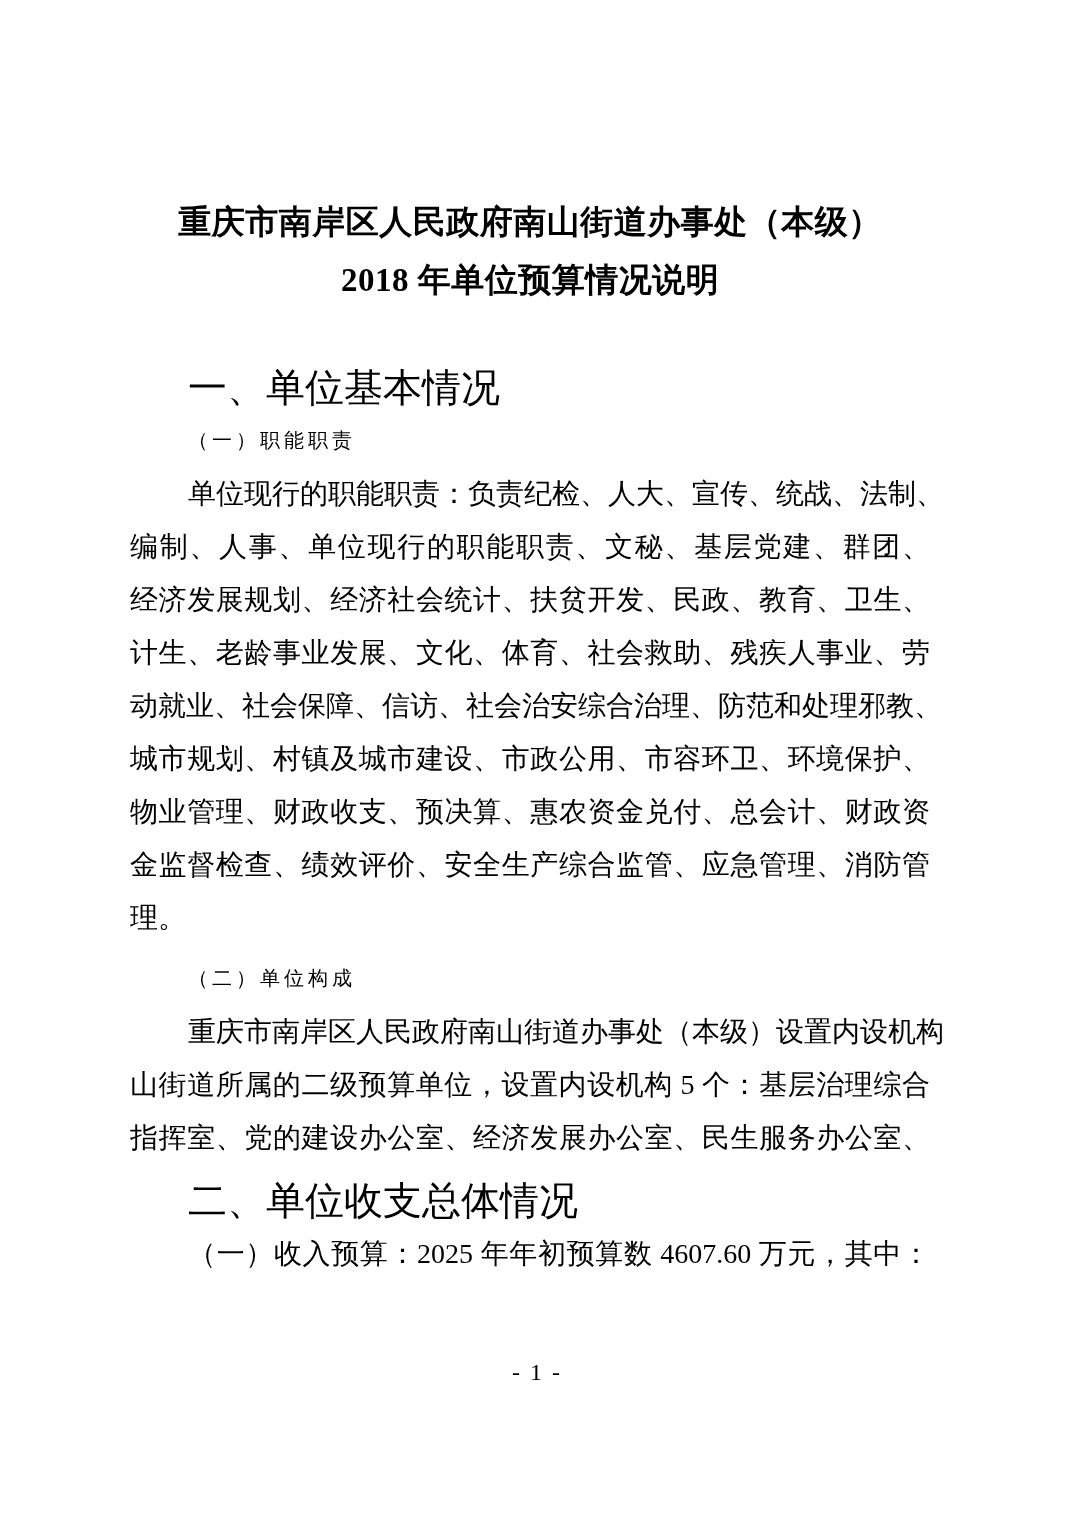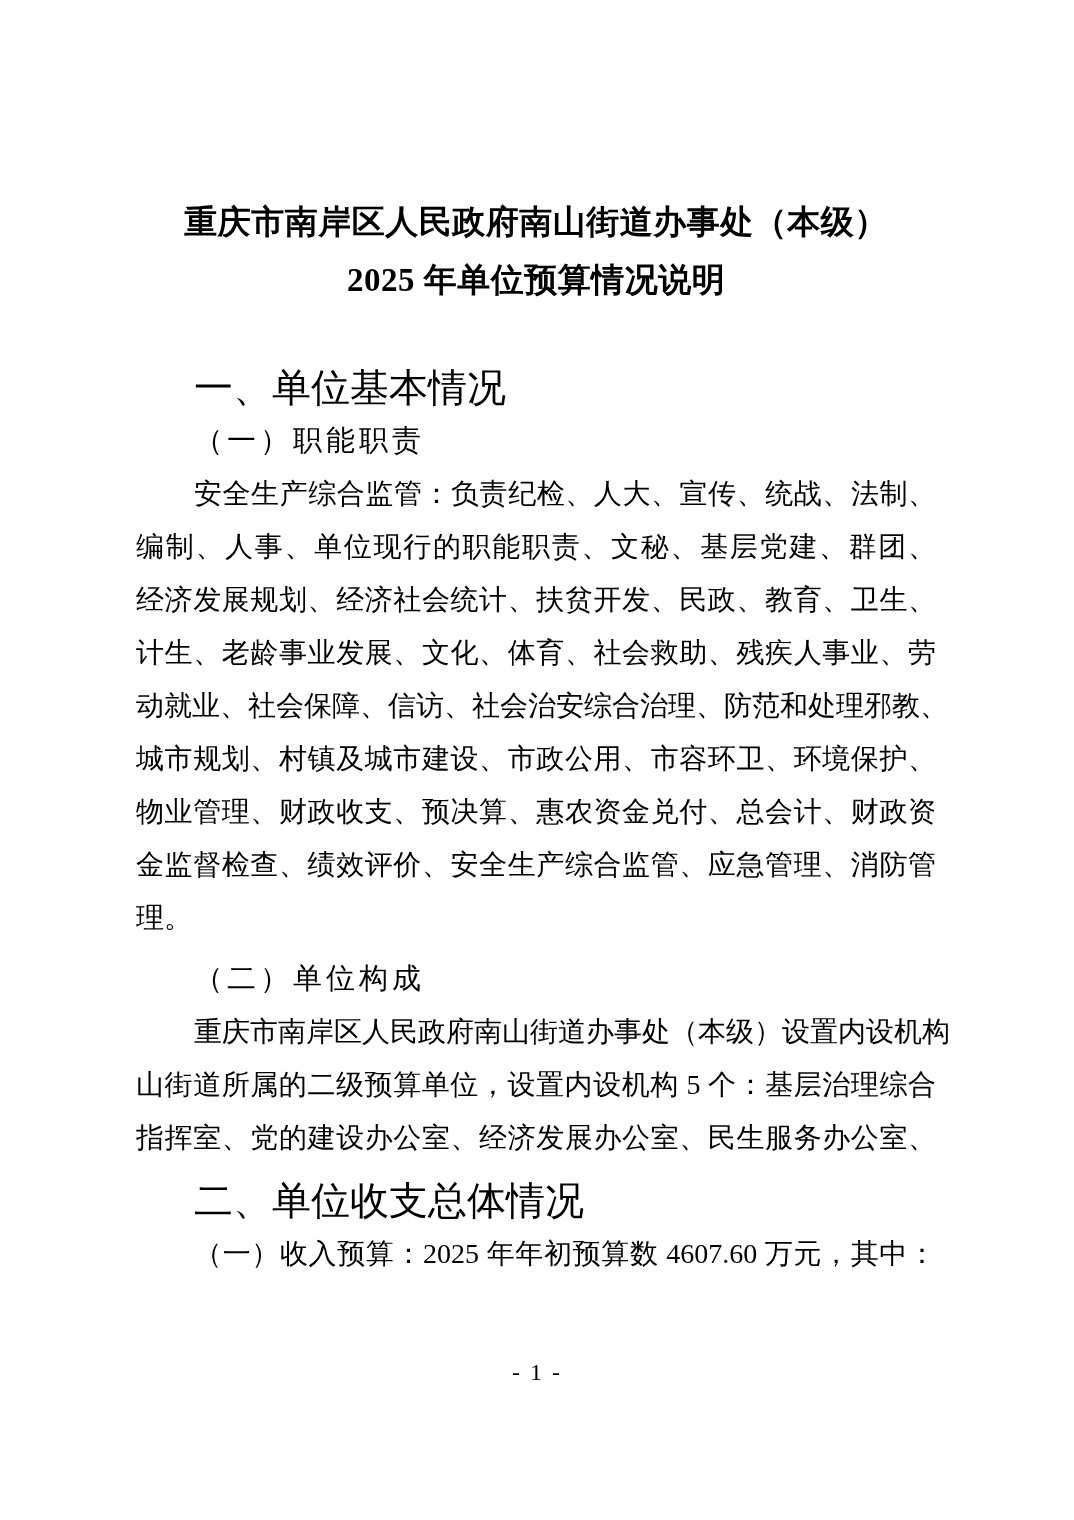--- a/index.html
+++ b/index.html
@@ -11,21 +11,21 @@
     position: relative;
     width: 1074px;
     height: 1520px;
     background: #ffffff;
     color: #000000;
     overflow: hidden;
     font-family: "Liberation Serif", "DejaVu Serif", serif;
   }
   .content {
     position: absolute;
-    left: 136px;
+    left: 130px;
     top: 0;
     width: 800px;
   }
   .doc-title {
     margin-top: 193px;
     text-align: center;
     font-weight: bold;
     font-size: 33px;
     line-height: 58px;
     white-space: nowrap;
@@ -35,21 +35,21 @@
     font-family: "Liberation Sans", "DejaVu Sans", sans-serif;
     font-weight: normal;
     font-size: 39px;
     line-height: 53px;
     padding-left: 58px;
     white-space: nowrap;
   }
   .h1-heading { margin-top: 52px; }
   .h2-heading { margin-top: 10px; }
   .sub-heading {
-    font-size: 29px;
+    font-size: 20px;
     line-height: 53px;
     padding-left: 58px;
     letter-spacing: 4px;
     white-space: nowrap;
   }
   .sub-heading-2 { margin-top: 8px; }
   .line {
     font-size: 28px;
     line-height: 53px;
     white-space: nowrap;
@@ -73,29 +73,29 @@
   }
 </style>
 </head>
 <body>
 
 <div class="page">
   <div class="content">
 
     <div class="doc-title">
       <div>重庆市南岸区人民政府南山街道办事处（本级）</div>
-      <div>2025 年单位预算情况说明</div>
+      <div>2018 年单位预算情况说明</div>
     </div>
 
     <div class="heading-bold h1-heading">一、单位基本情况</div>
 
     <div class="sub-heading">（一）职能职责</div>
 
     <div>
-      <div class="line indent">安全生产综合监管：负责纪检、人大、宣传、统战、法制、</div>
+      <div class="line indent">单位现行的职能职责：负责纪检、人大、宣传、统战、法制、</div>
       <div class="line">编制、人事、单位现行的职能职责、文秘、基层党建、群团、</div>
       <div class="line">经济发展规划、经济社会统计、扶贫开发、民政、教育、卫生、</div>
       <div class="line">计生、老龄事业发展、文化、体育、社会救助、残疾人事业、劳</div>
       <div class="line">动就业、社会保障、信访、社会治安综合治理、防范和处理邪教、</div>
       <div class="line">城市规划、村镇及城市建设、市政公用、市容环卫、环境保护、</div>
       <div class="line">物业管理、财政收支、预决算、惠农资金兑付、总会计、财政资</div>
       <div class="line">金监督检查、绩效评价、安全生产综合监管、应急管理、消防管</div>
       <div class="line short">理。</div>
     </div>
 

